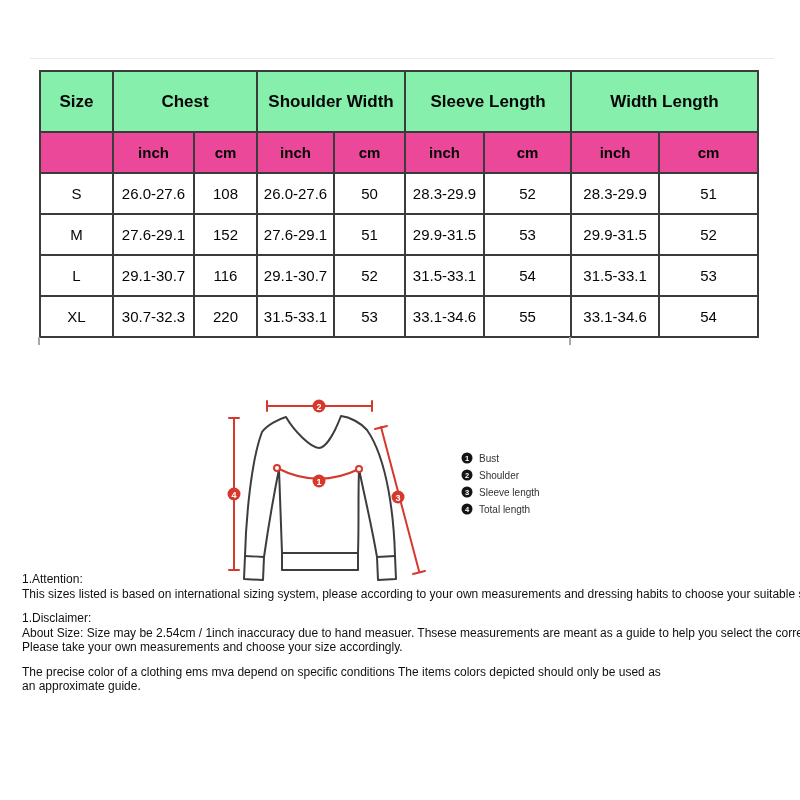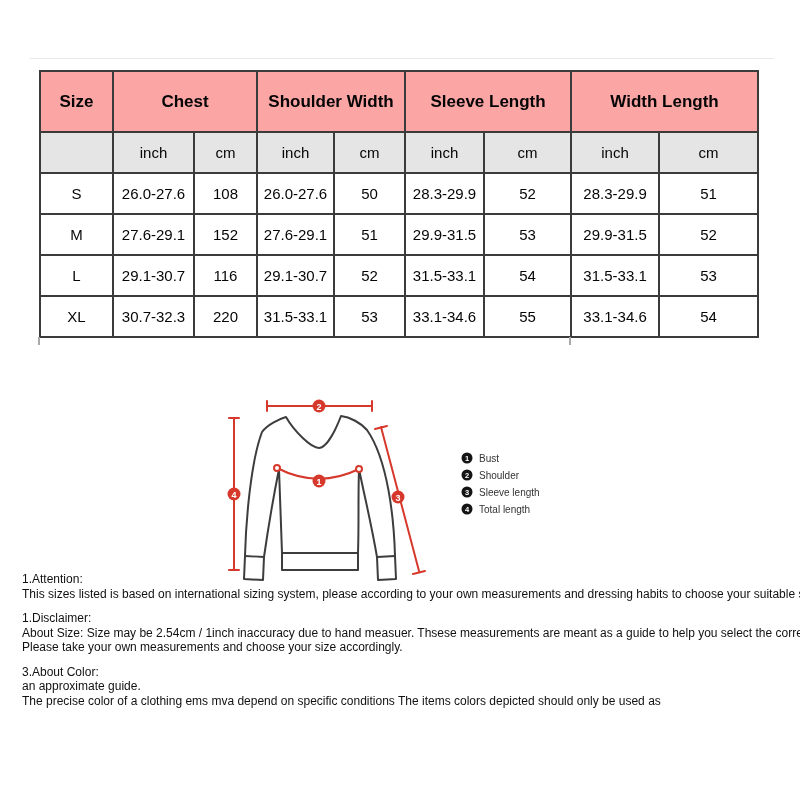--- a/index.html
+++ b/index.html
@@ -6,22 +6,22 @@
   #canvas{position:relative;width:800px;height:800px;background:#ffffff;overflow:hidden;
           font-family:"Liberation Sans","DejaVu Sans",sans-serif;color:#0a0a0a;}
 
   
   .faint-rule{position:absolute;left:30px;top:58px;width:744px;height:1px;background:#e9e9e9;}
 
   
   .size-table{position:absolute;left:39px;top:70px;border-collapse:collapse;table-layout:fixed;width:720px;}
   .size-table td{border:2px solid #3b3b3b;text-align:center;vertical-align:middle;padding:0;
                  font-size:15px;color:#050505;background:#fff;}
-  .size-table tr.h1 td{height:59px;background:#fca5a5;font-size:17px;font-weight:bold;}
-  .size-table tr.h2 td{height:39px;background:#e5e5e5;font-size:15px;font-weight:normal;}
+  .size-table tr.h1 td{height:59px;background:#86efac;font-size:17px;font-weight:bold;}
+  .size-table tr.h2 td{height:39px;background:#ec4899;font-size:15px;font-weight:bold;}
   .size-table tr.dr td{height:39px;}
 
   .tick{position:absolute;width:2px;height:8px;background:#a8a8a8;}
 
   
   .diagram{position:absolute;left:200px;top:390px;width:360px;height:200px;}
 
   
   .notes{position:absolute;left:22px;top:572px;width:766px;font-size:12px;line-height:14.5px;color:#111;}
   .notes .block{margin:0 0 10px 0;}
@@ -178,19 +178,18 @@
     <div class="block">
       <div class="line">1.Attention:</div>
       <div class="line">This sizes listed is based on international sizing system, please according to your own measurements and dressing habits to choose your suitable size.</div>
     </div>
     <div class="block">
       <div class="line">1.Disclaimer:</div>
       <div class="line">About Size: Size may be 2.54cm / 1inch inaccuracy due to hand measuer. Thsese measurements are meant as a guide to help you select the correct size.</div>
       <div class="line">Please take your own measurements and choose your size accordingly.</div>
     </div>
     <div class="block">
-      <div class="line">3.About Color:</div>
+      <div class="line">The precise color of a clothing ems mva depend on specific conditions The items colors depicted should only be used as</div>
       <div class="line">an approximate guide.</div>
-      <div class="line">The precise color of a clothing ems mva depend on specific conditions The items colors depicted should only be used as</div>
     </div>
   </div>
 
 </div>
 
 </body></html>

